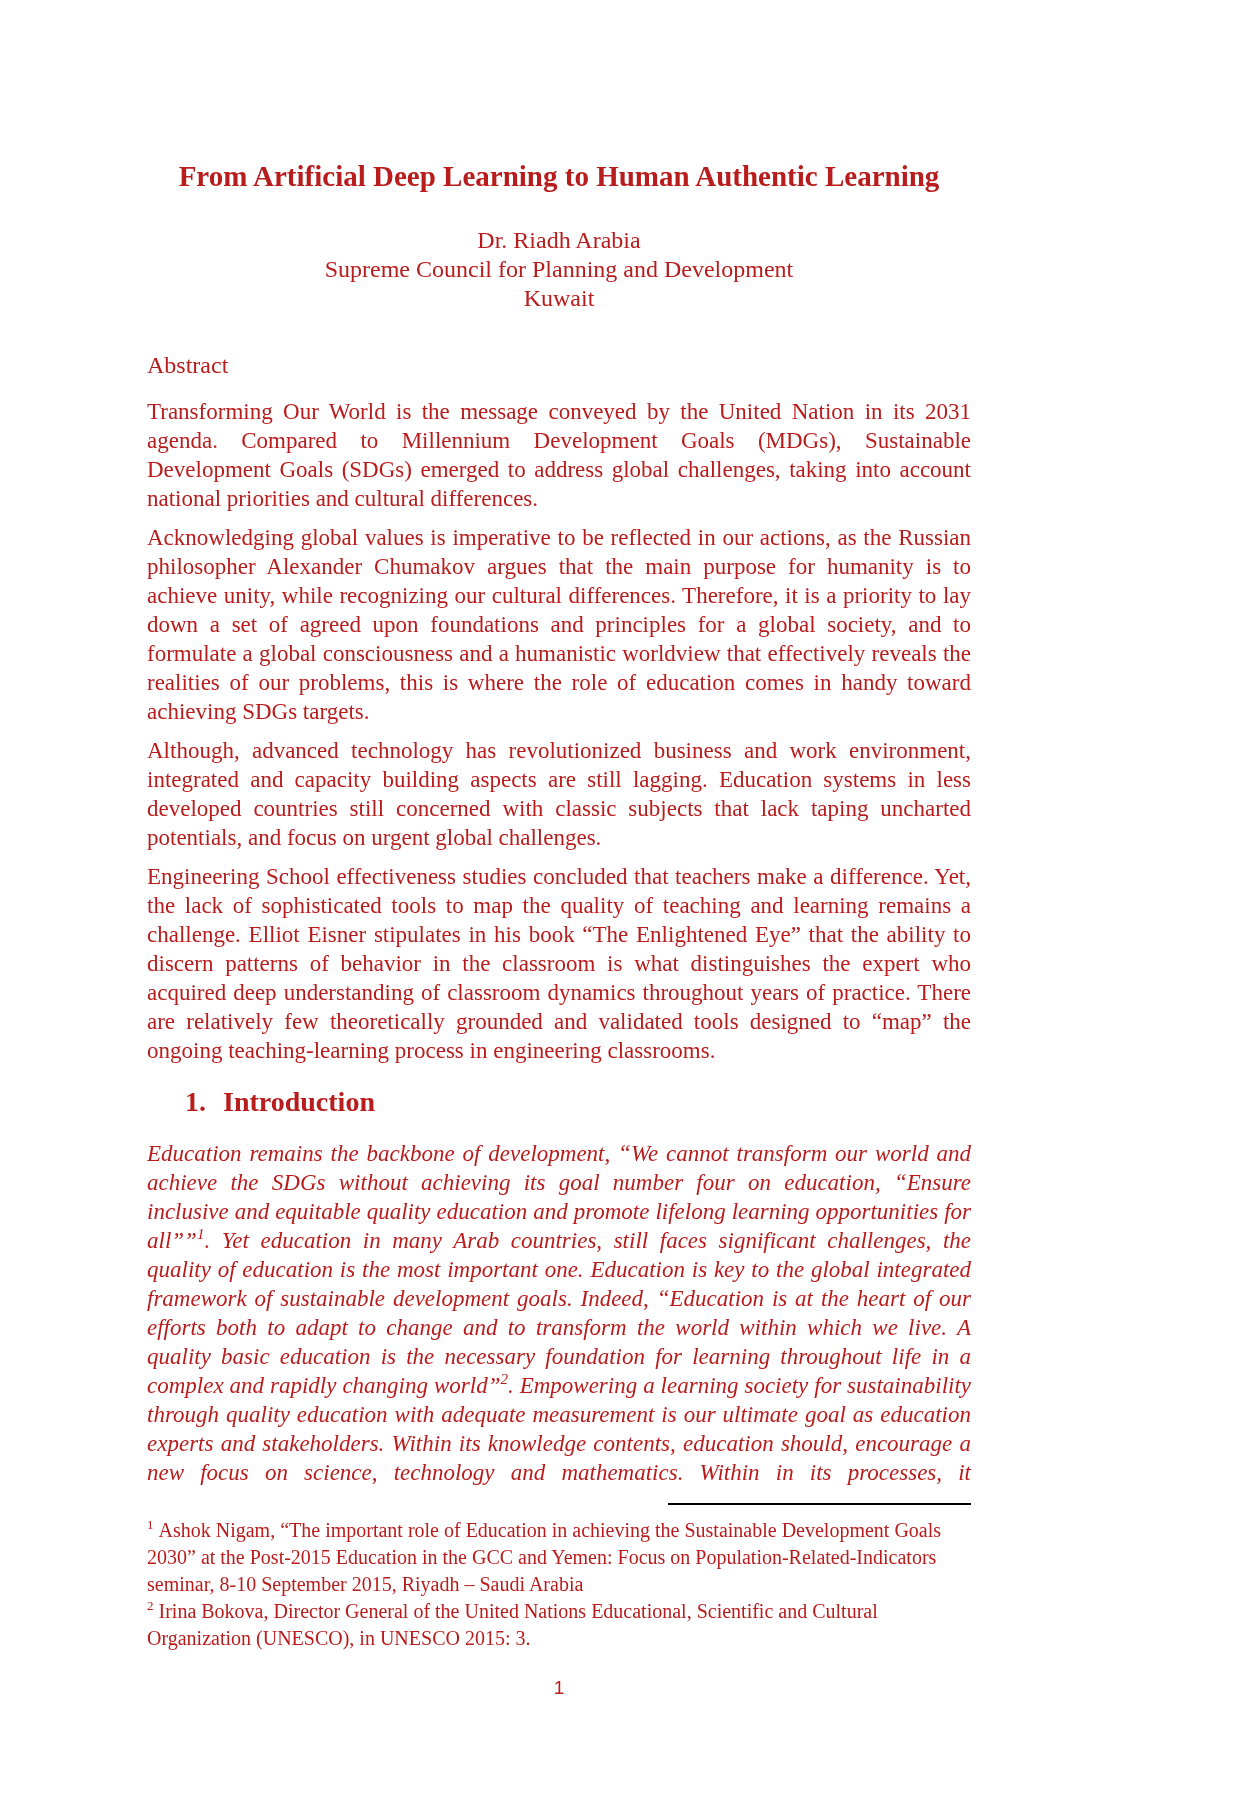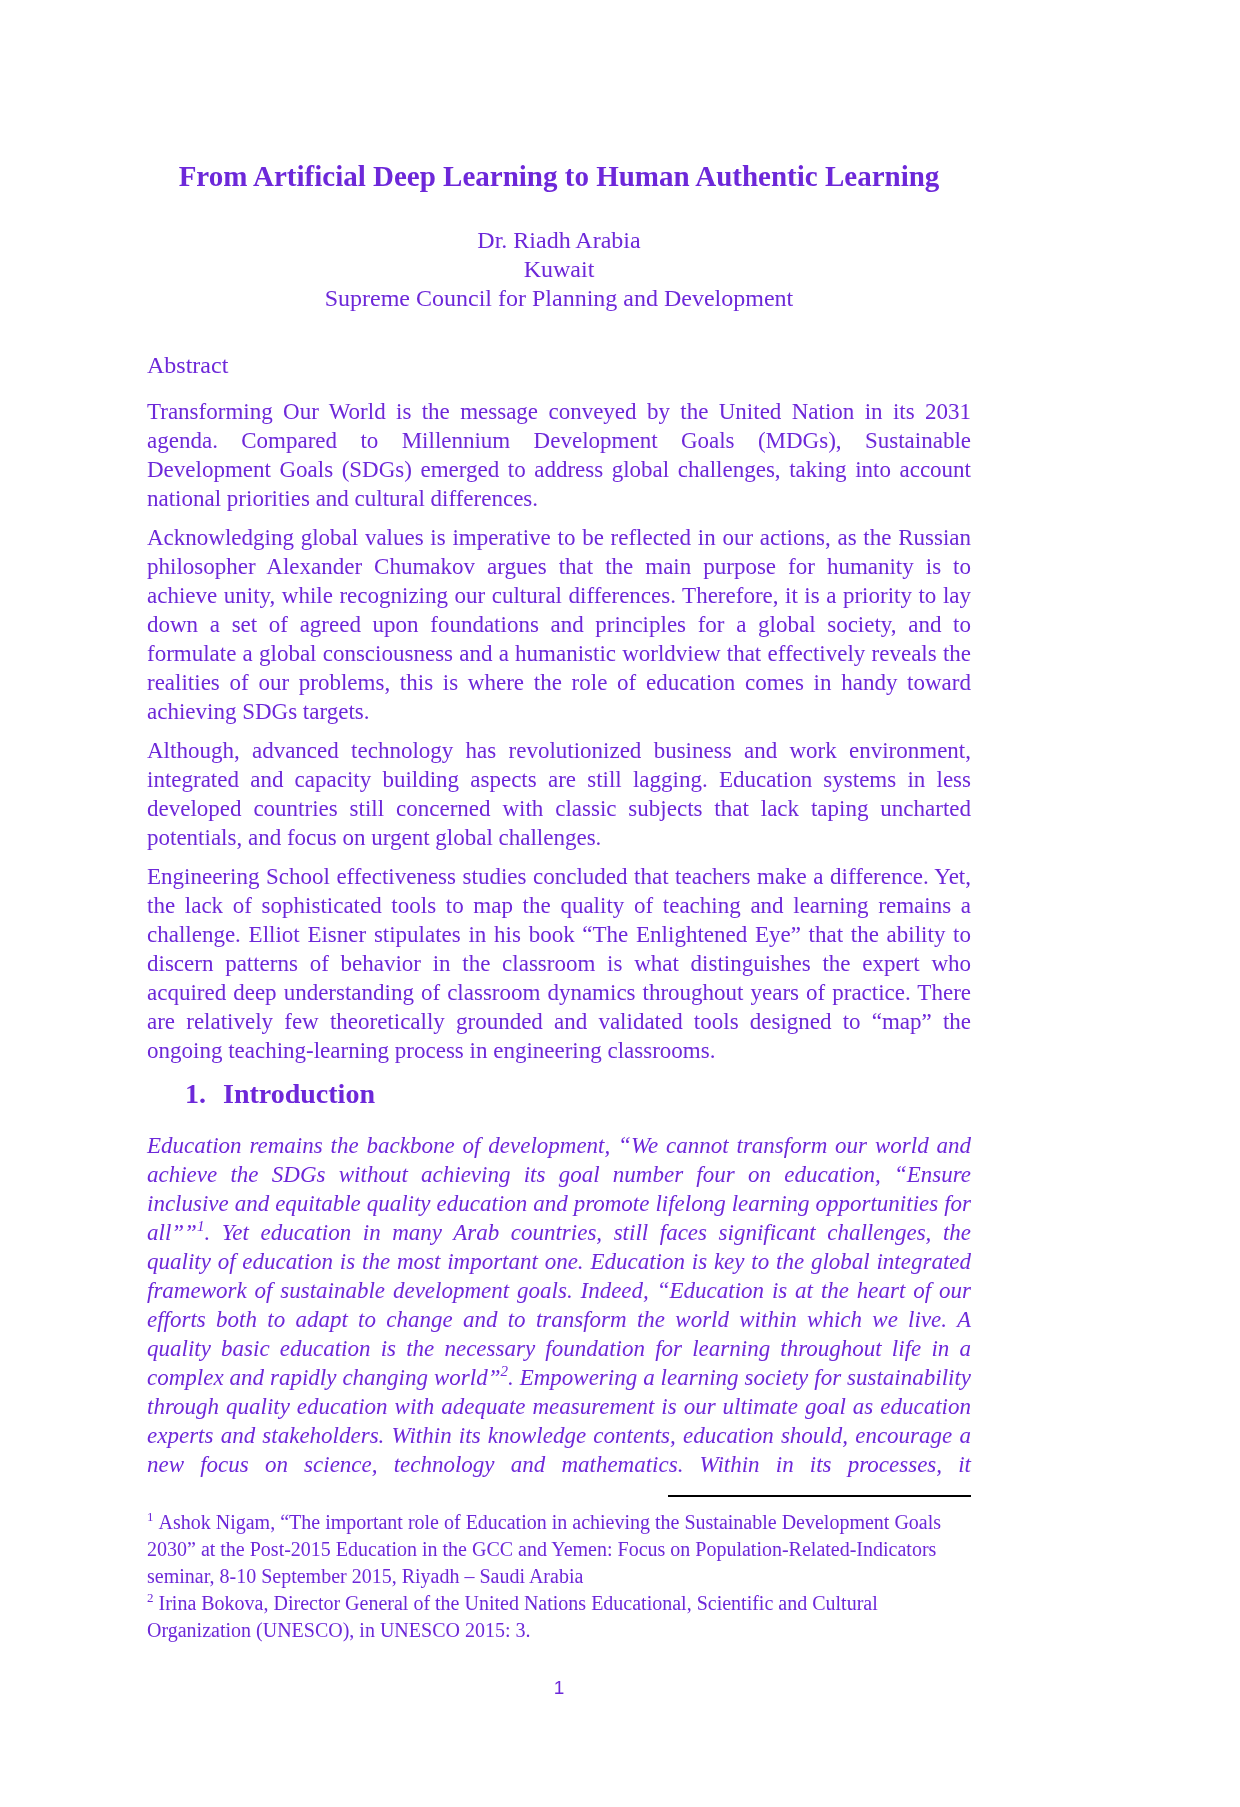--- a/index.html
+++ b/index.html
@@ -5,21 +5,21 @@
   html, body {
     margin: 0;
     padding: 0;
     background: #ffffff;
   }
   .page {
     position: relative;
     width: 1118px;
     height: 1807px;
     background: #ffffff;
-    color: #6d28d9;
+    color: #b91c1c;
     font-family: "Liberation Serif", "DejaVu Serif", serif;
     box-sizing: border-box;
     padding: 160px 147px 16px 147px;
     overflow: hidden;
   }
   .paper-title {
     font-size: 29px;
     font-weight: bold;
     text-align: center;
     margin: 0 0 34px 0;
@@ -44,21 +44,21 @@
     text-justify: inter-word;
     margin: 0 0 10px 0;
   }
   p.body-par.justify-last {
     text-align-last: justify;
     font-style: italic;
   }
   .section-heading {
     font-size: 28px;
     font-weight: bold;
-    margin: 14px 0 22px 0;
+    margin: 22px 0 22px 0;
     padding-left: 38px;
     line-height: 30px;
   }
   .section-heading .sec-num {
     display: inline-block;
     margin-right: 17px;
   }
   sup.fn-ref {
     font-size: 15px;
     line-height: 0;
@@ -93,22 +93,22 @@
 </style>
 </head>
 <body>
 
 <div class="page">
 
   <h1 class="paper-title">From Artificial Deep Learning to Human Authentic Learning</h1>
 
   <div class="author-block">
     <div>Dr. Riadh Arabia</div>
+    <div>Supreme Council for Planning and Development</div>
     <div>Kuwait</div>
-    <div>Supreme Council for Planning and Development</div>
   </div>
 
   <h2 class="abstract-heading">Abstract</h2>
 
   <p class="body-par">Transforming Our World is the message conveyed by the United Nation in its 2031 agenda. Compared to Millennium Development Goals (MDGs), Sustainable Development Goals (SDGs) emerged to address global challenges, taking into account national priorities and cultural differences.</p>
   <p class="body-par">Acknowledging global values is imperative to be reflected in our actions, as the Russian philosopher Alexander Chumakov argues that the main purpose for humanity is to achieve unity, while recognizing our cultural differences. Therefore, it is a priority to lay down a set of agreed upon foundations and principles for a global society, and to formulate a global consciousness and a humanistic worldview that effectively reveals the realities of our problems, this is where the role of education comes in handy toward achieving SDGs targets.</p>
   <p class="body-par">Although, advanced technology has revolutionized business and work environment, integrated and capacity building aspects are still lagging. Education systems in less developed countries still concerned with classic subjects that lack taping uncharted potentials, and focus on urgent global challenges.</p>
   <p class="body-par">Engineering School effectiveness studies concluded that teachers make a difference. Yet, the lack of sophisticated tools to map the quality of teaching and learning remains a challenge. Elliot Eisner stipulates in his book “The Enlightened Eye” that the ability to discern patterns of behavior in the classroom is what distinguishes the expert who acquired deep understanding of classroom dynamics throughout years of practice. There are relatively few theoretically grounded and validated tools designed to “map” the ongoing teaching-learning process in engineering classrooms.</p>
 
   <h2 class="section-heading">

